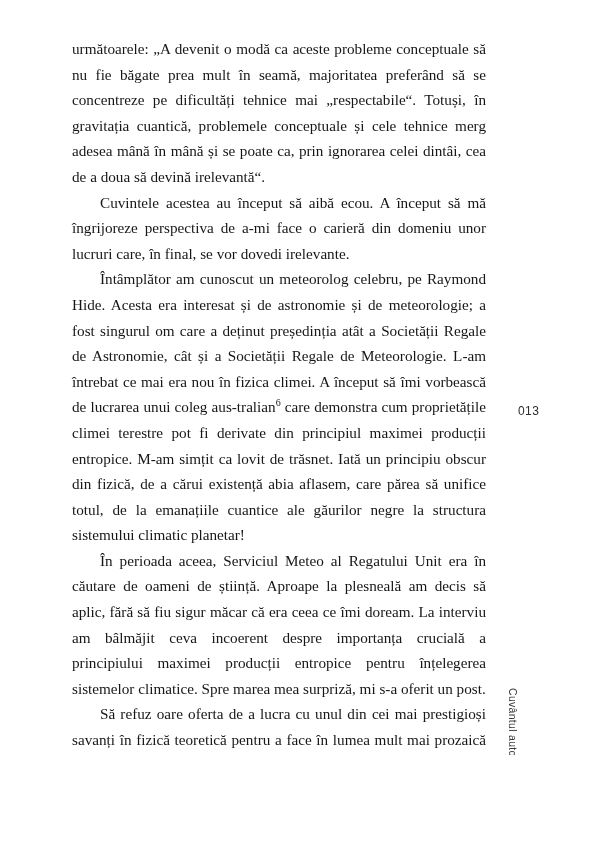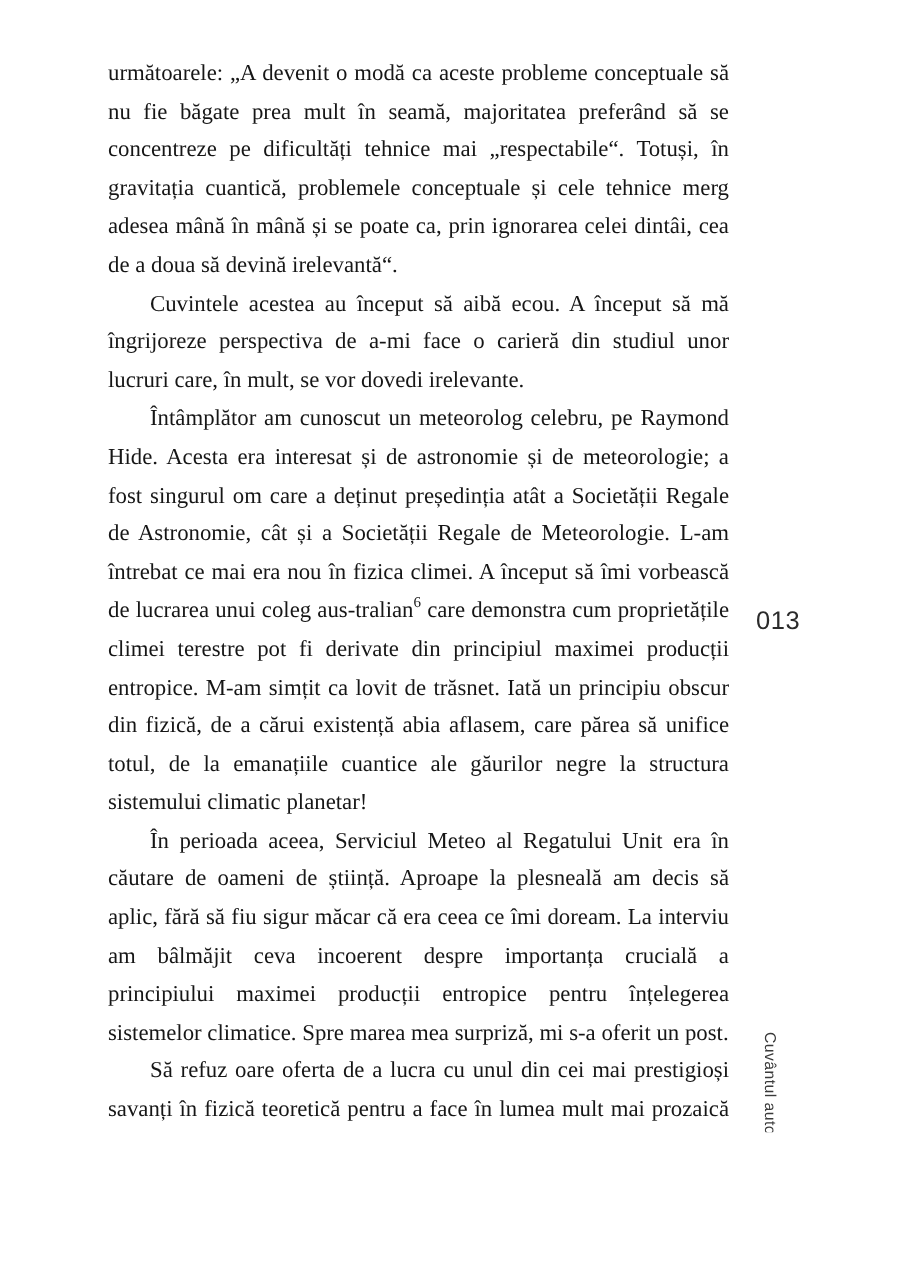--- a/index.html
+++ b/index.html
@@ -34,24 +34,24 @@
   .para.indented {
     text-indent: 28px;
   }
   .sup {
     font-size: 10px;
     vertical-align: super;
     line-height: 0;
   }
   .page-number {
     position: absolute;
-    left: 504px;
+    left: 518px;
     top: 404px;
     font-family: "Liberation Sans", sans-serif;
-    font-size: 17px;
+    font-size: 12px;
     letter-spacing: 0.4px;
     color: #2b2b2b;
     text-align: right;
   }
   .running-head {
     position: absolute;
     left: 519px;
     top: 688px;
     font-family: "Liberation Sans", sans-serif;
     font-size: 10.5px;
@@ -64,21 +64,21 @@
 </style>
 </head>
 <body>
 
 <div class="page">
 
   <div class="text-column">
 
     <p class="para">următoarele: „A devenit o modă ca aceste probleme conceptuale să nu fie băgate prea mult în seamă, majoritatea preferând să se concentreze pe dificultăți tehnice mai „respectabile“. Totuși, în gravitația cuantică, problemele conceptuale și cele tehnice merg adesea mână în mână și se poate ca, prin ignorarea celei dintâi, cea de a doua să devină irelevantă“.</p>
 
-    <p class="para indented">Cuvintele acestea au început să aibă ecou. A început să mă îngrijoreze perspectiva de a-mi face o carieră din studiul unor lucruri care, în mult, se vor dovedi irelevante.</p>
+    <p class="para indented">Cuvintele acestea au început să aibă ecou. A început să mă îngrijoreze perspectiva de a-mi face o carieră din domeniu unor lucruri care, în final, se vor dovedi irelevante.</p>
 
     <p class="para indented"><span>Întâmplător am cunoscut un meteorolog celebru, pe Raymond Hide. Acesta era interesat și de astronomie și de meteorologie; a fost singurul om care a deținut președinția atât a Societății Regale de Astronomie, cât și a Societății Regale de Meteorologie. L-am întrebat ce mai era nou în fizica climei. A început să îmi vorbească de lucrarea unui coleg aus-tralian</span><span class="sup">6</span><span> care demonstra cum proprietățile climei terestre pot fi derivate din principiul maximei producții entropice. M-am simțit ca lovit de trăsnet. Iată un principiu obscur din fizică, de a cărui existență abia aflasem, care părea să unifice totul, de la emanațiile cuantice ale găurilor negre la structura sistemului climatic planetar!</span></p>
 
     <p class="para indented">În perioada aceea, Serviciul Meteo al Regatului Unit era în căutare de oameni de știință. Aproape la plesneală am decis să aplic, fără să fiu sigur măcar că era ceea ce îmi doream. La interviu am bâlmăjit ceva incoerent despre importanța crucială a principiului maximei producții entropice pentru înțelegerea sistemelor climatice. Spre marea mea surpriză, mi s-a oferit un post.</p>
 
     <p class="para indented">Să refuz oare oferta de a lucra cu unul din cei mai prestigioși savanți în fizică teoretică pentru a face în lumea mult mai prozaică a unui serviciu științific public dintr-un domeniu despre care nu știam mai nimic? Părinții mei ar fi fost dezamăgiți să refuz o ofertă din partea lui Hawking. Nu</p>
 
   </div>
 
   <div class="page-number">013</div>

